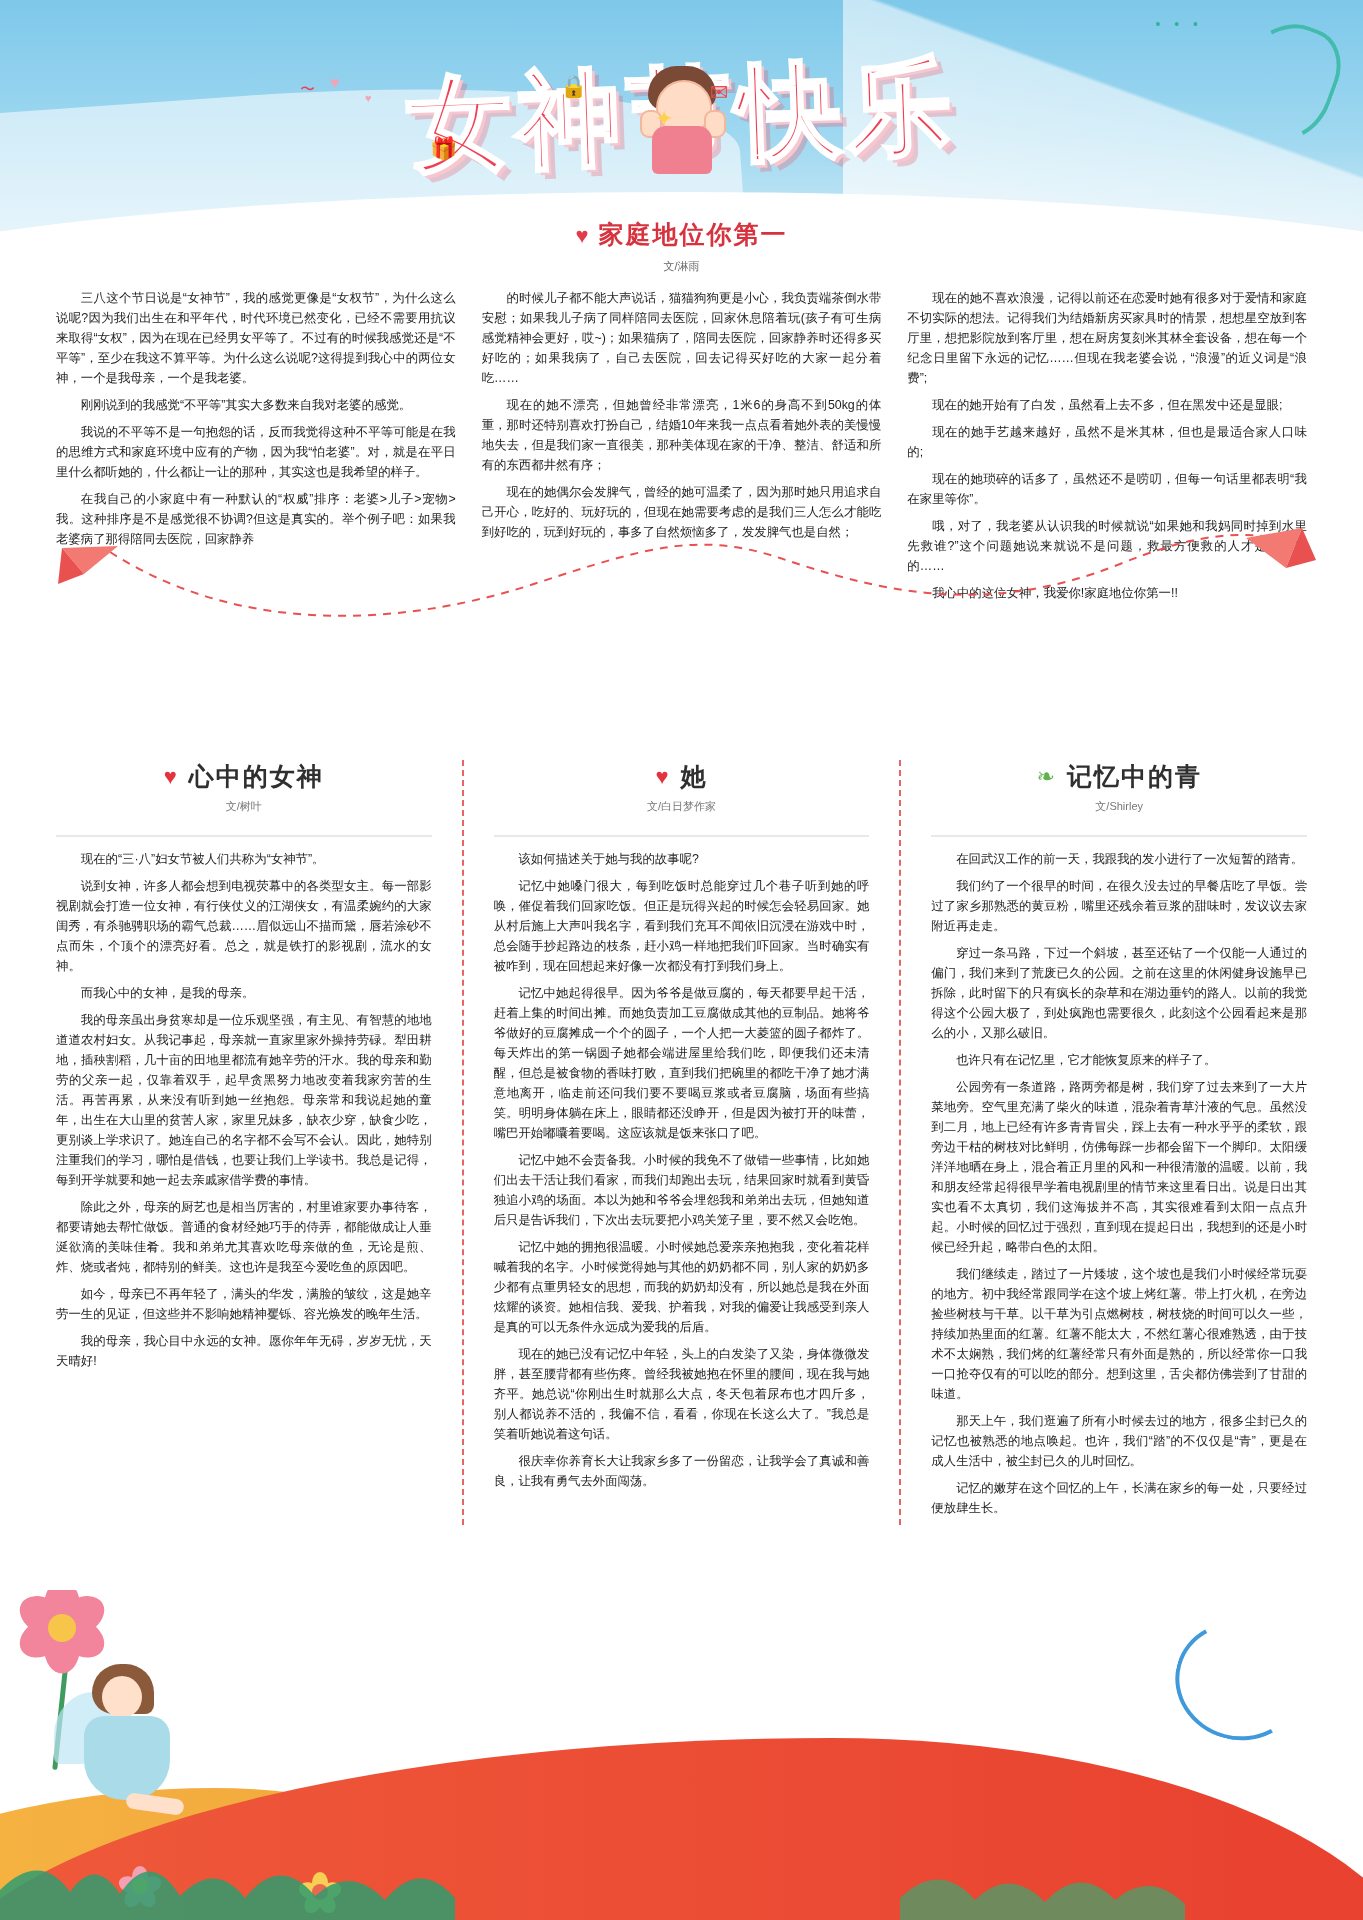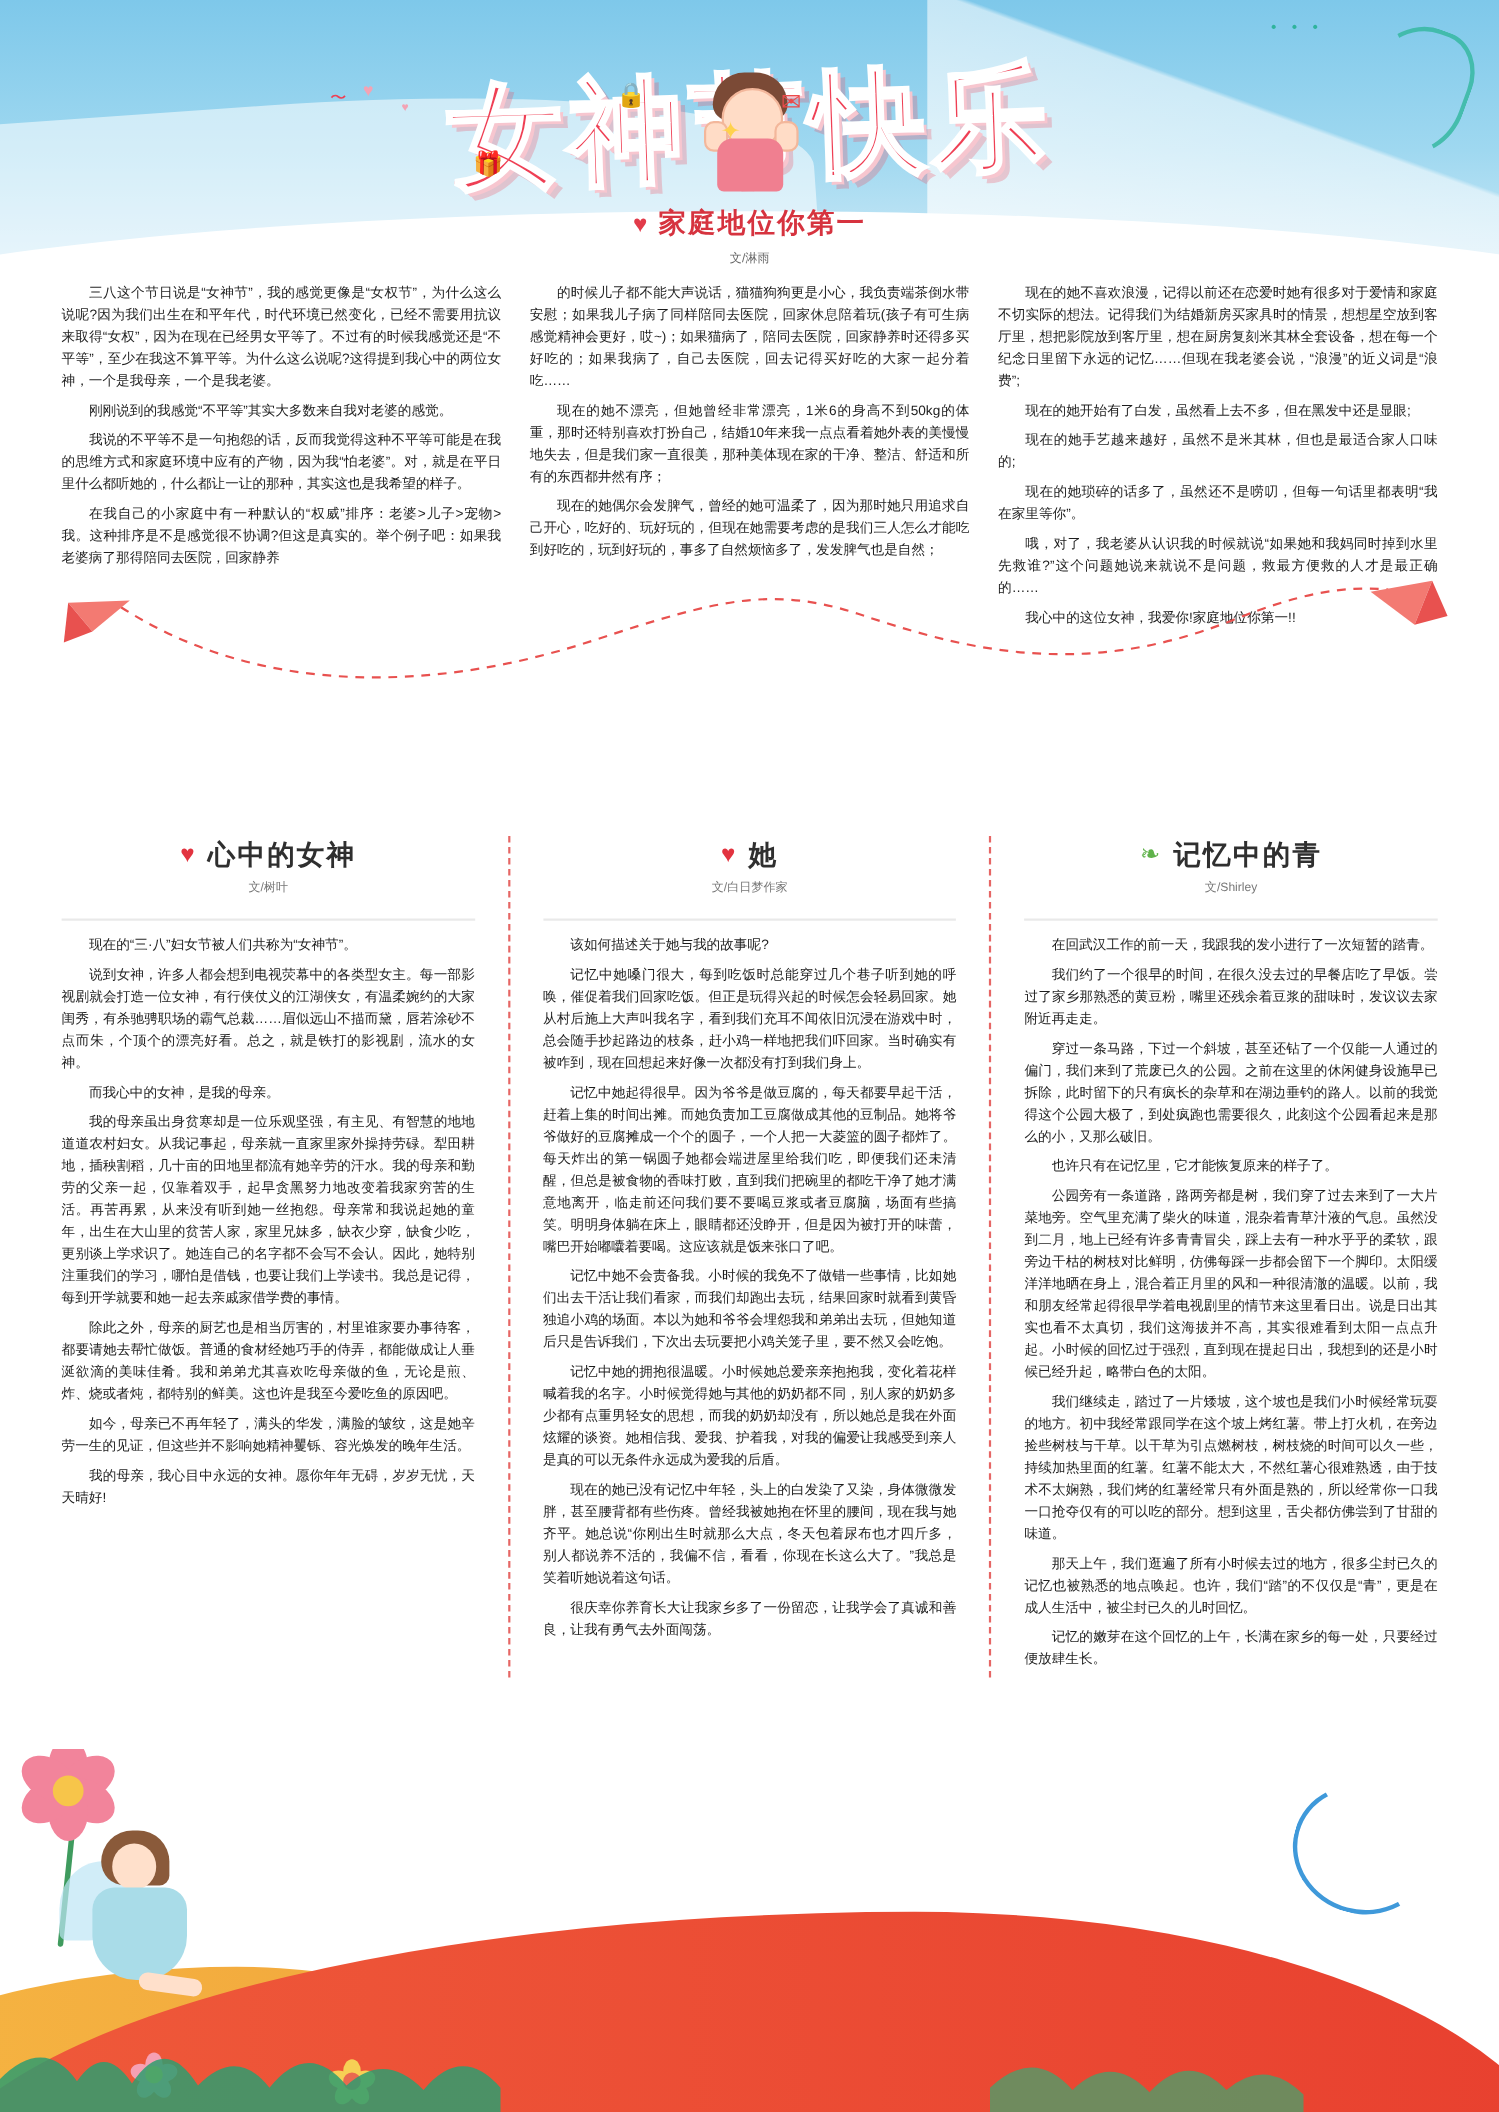--- a/index.html
+++ b/index.html
@@ -82,21 +82,21 @@
   .deco{position:absolute;font-size:22px;}
   .deco.gift{left:430px;top:96px;color:#e8403f;}
   .deco.lock{left:560px;top:34px;color:#7fd2e8;}
   .deco.star{left:655px;top:66px;color:#ffd24d;}
   .deco.env{left:710px;top:40px;color:#ec4b4b;}
   .deco.heart1{left:330px;top:34px;color:#f3a3b4;font-size:16px;}
   .deco.heart2{left:365px;top:52px;color:#f3a3b4;font-size:11px;}
   .deco.bird{left:300px;top:40px;color:#ef3f54;font-size:15px;}
 
   
-  .content{position:absolute;left:0;top:176px;width:1363px;}
+  .content{position:absolute;left:0;top:208px;width:1363px;}
   .headline{
     text-align:center;font-size:25px;font-weight:bold;color:#d6333f;
     letter-spacing:2px;margin:0;padding:10px 0 2px;
   }
   .headline .hi{color:#e23b4a;font-size:22px;margin-right:8px;}
   .byline{text-align:center;font-size:11px;color:#666;margin:6px 11px 14px;}
 
   .cols3{
     display:flex;gap:26px;padding:0 56px;align-items:flex-start;
   }

